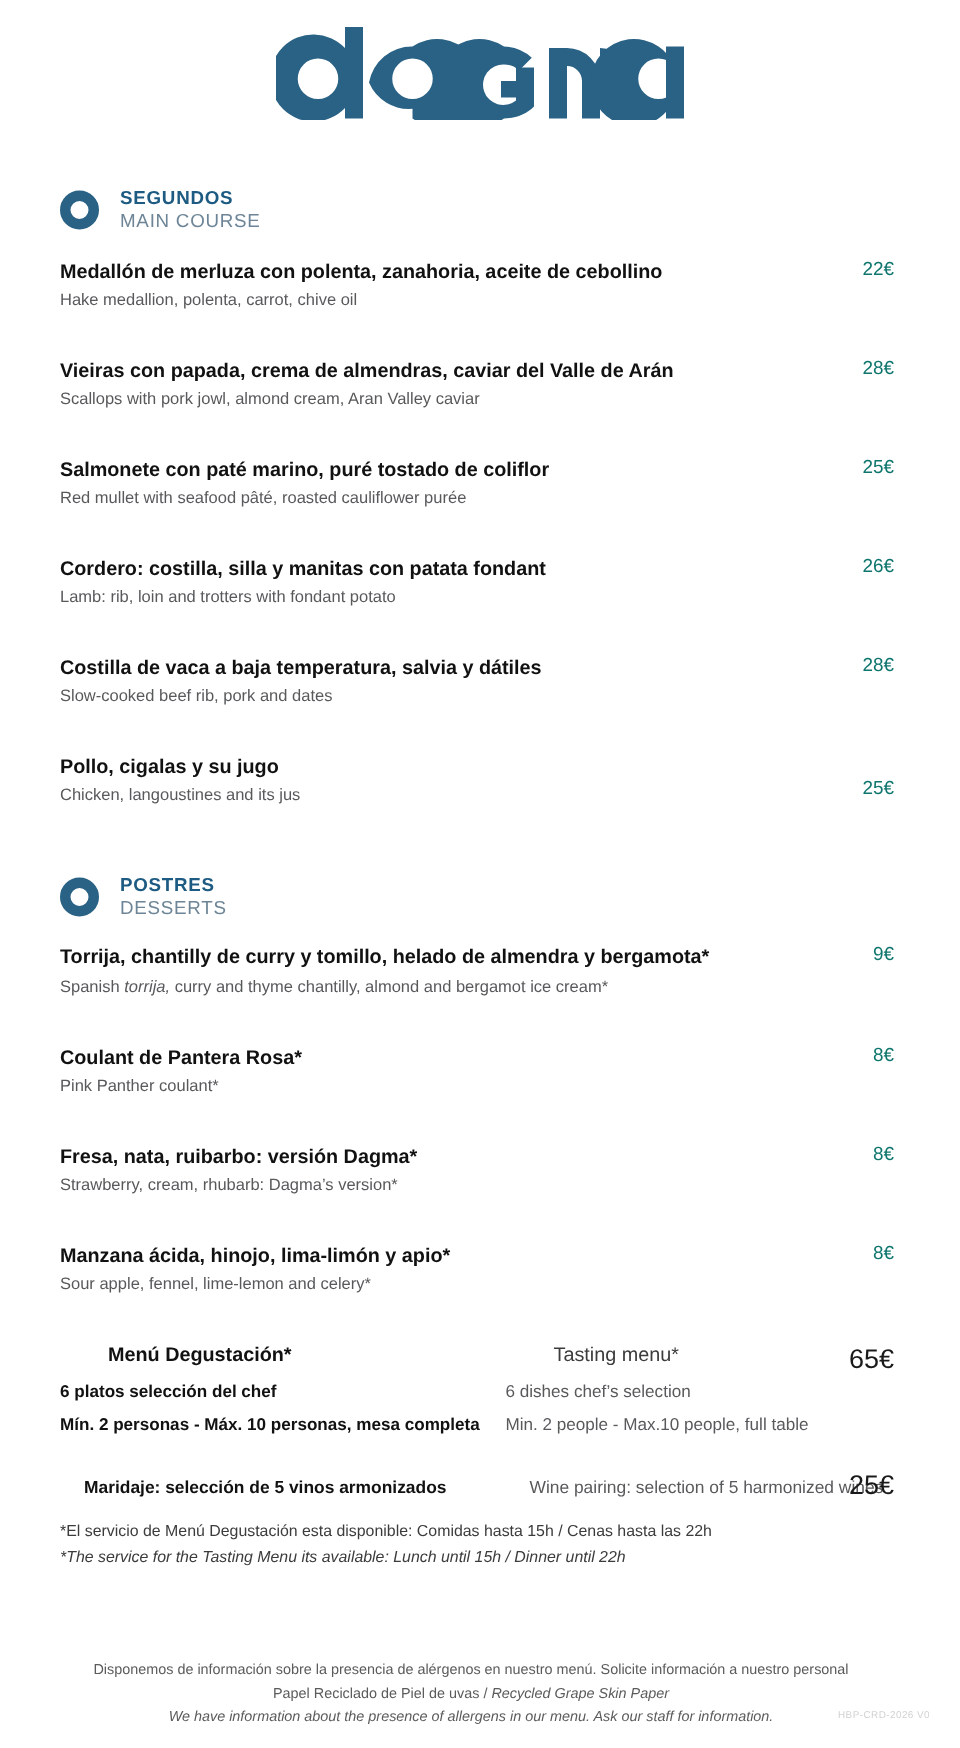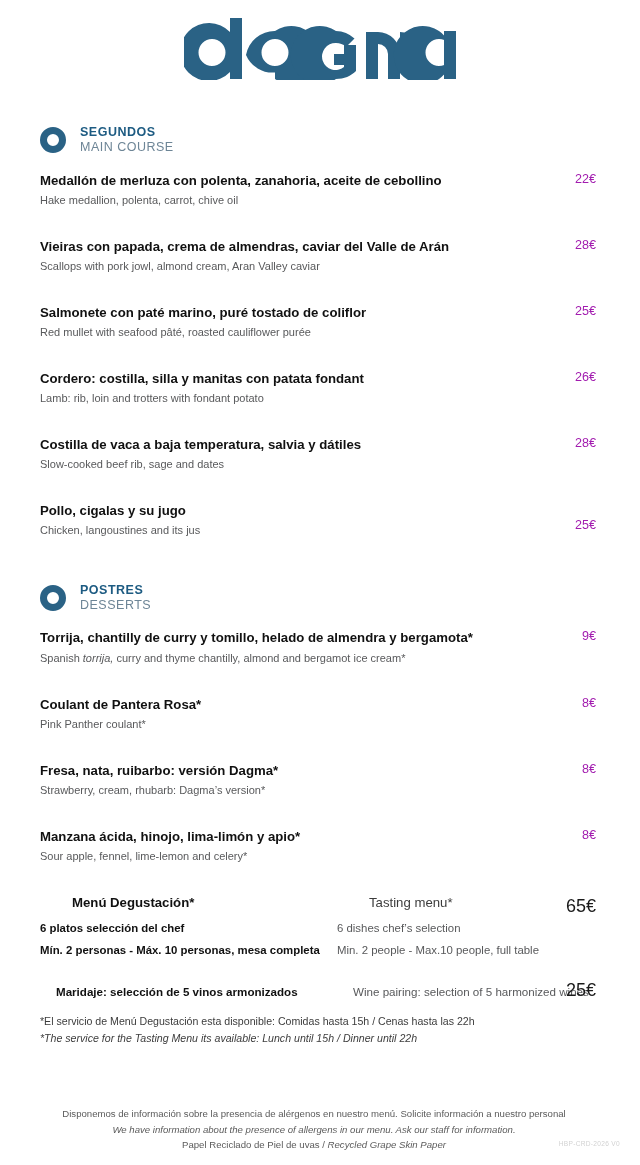--- a/index.html
+++ b/index.html
@@ -82,21 +82,21 @@
     color: #58595b;
     line-height: 1.45;
     margin-top: 3px;
   }
   .dish-en i { font-style: italic; }
   .dish-price {
     position: absolute;
     right: 44px;
     top: 1px;
     font-size: 12.6px;
-    color: #a21caf;
+    color: #0f766e;
     white-space: nowrap;
   }
   .dish-price.low { top: 17px; }
 
   .gap-after { margin-bottom: 44px; }
 
   
   .tasting {
     position: relative;
     padding: 0 44px 0 40px;
@@ -232,21 +232,21 @@
   </div>
 
   <div class="dish">
     <div class="dish-es">Cordero: costilla, silla y manitas con patata fondant</div>
     <div class="dish-en">Lamb: rib, loin and trotters with fondant potato</div>
     <div class="dish-price">26€</div>
   </div>
 
   <div class="dish">
     <div class="dish-es">Costilla de vaca a baja temperatura, salvia y dátiles</div>
-    <div class="dish-en">Slow-cooked beef rib, sage and dates</div>
+    <div class="dish-en">Slow-cooked beef rib, pork and dates</div>
     <div class="dish-price">28€</div>
   </div>
 
   <div class="dish gap-after">
     <div class="dish-es">Pollo, cigalas y su jugo</div>
     <div class="dish-en">Chicken, langoustines and its jus</div>
     <div class="dish-price low">25€</div>
   </div>
 
   <div class="section-head">
@@ -305,16 +305,16 @@
 
   <div class="footnotes">
     <div class="fn">*El servicio de Menú Degustación esta disponible: Comidas  hasta 15h / Cenas hasta las 22h</div>
     <div class="fn ital">*The service for the Tasting Menu its available: Lunch until 15h / Dinner until 22h</div>
   </div>
 
 </div>
 
 <div class="footer">
   <div class="footer-line">Disponemos de información sobre la presencia de alérgenos en nuestro menú. Solicite información a nuestro personal</div>
+  <div class="footer-line"><span>Papel Reciclado de Piel de uvas / </span><span class="ital-part">Recycled Grape Skin Paper</span></div>
   <div class="footer-line ital">We have information about the presence of allergens in our menu. Ask our staff for information.</div>
-  <div class="footer-line"><span>Papel Reciclado de Piel de uvas / </span><span class="ital-part">Recycled Grape Skin Paper</span></div>
   <div class="doc-code">HBP-CRD-2026 V0</div>
 </div>
 
 </body></html>

